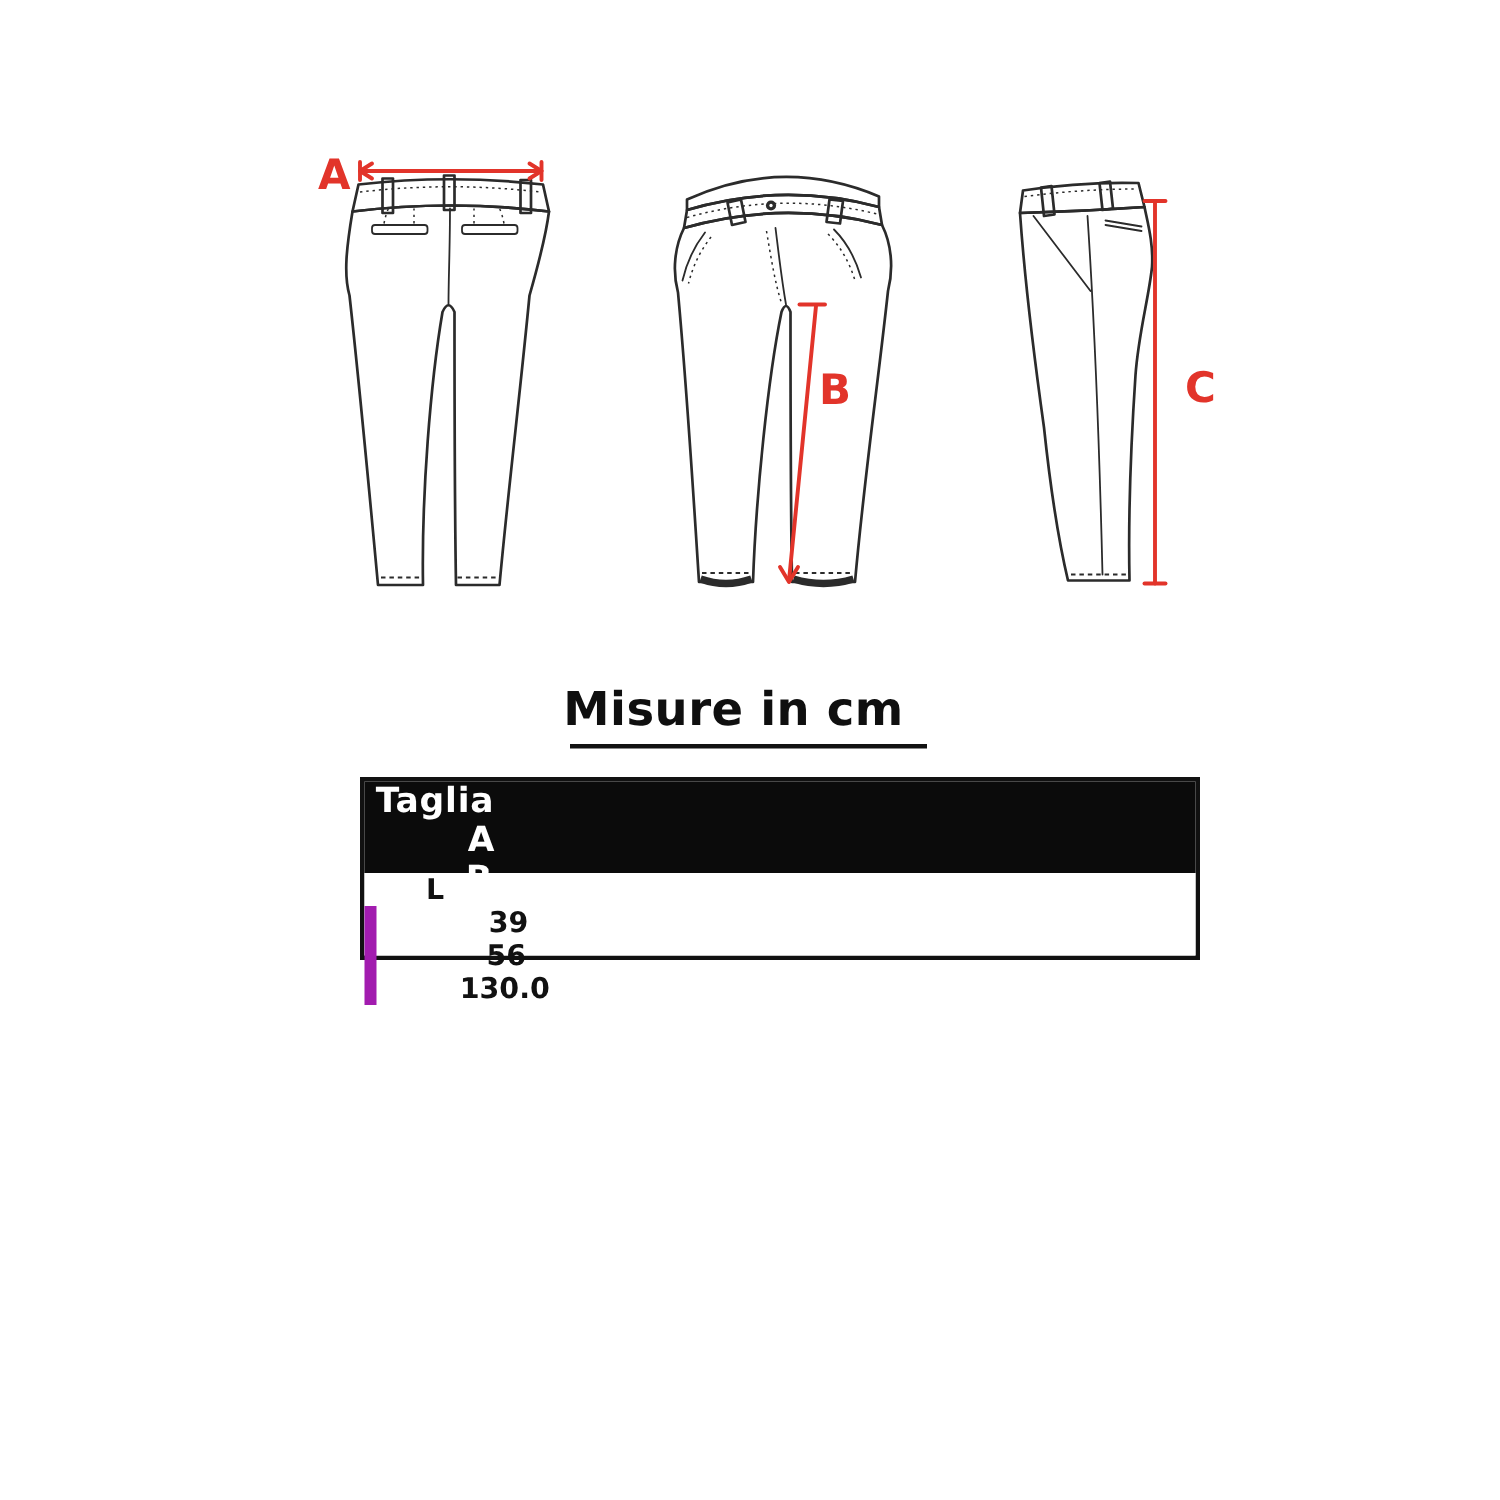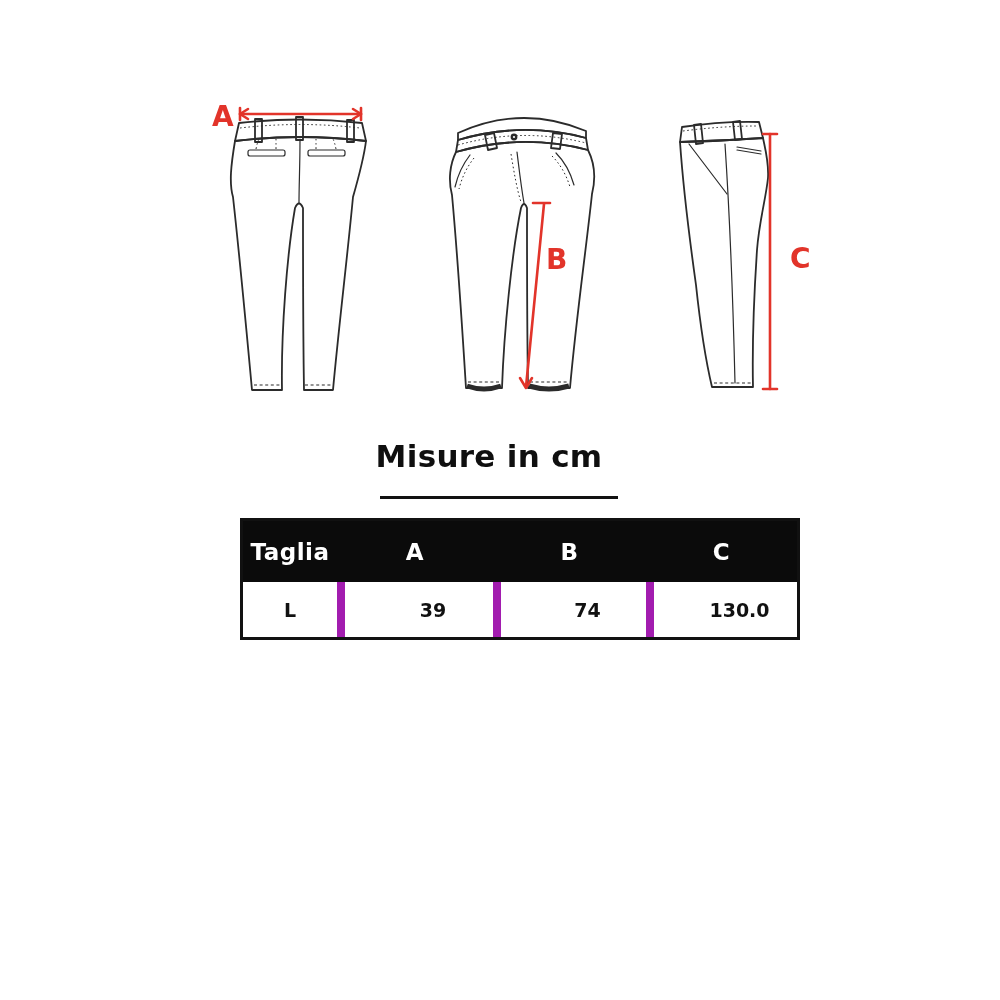--- a/index.html
+++ b/index.html
@@ -7,30 +7,30 @@
     position:relative;width:1000px;height:1000px;background:#fff;overflow:hidden;
     font-family:"Liberation Sans", sans-serif;
   }
   .fig{position:absolute;}
   .measure-label{
     position:absolute;color:#e2342a;font-weight:800;font-size:28px;line-height:28px;
     font-family:"DejaVu Sans","Liberation Sans",sans-serif;
   }
   .title-wrap{position:absolute;top:438px;left:0;width:978px;text-align:center;}
   .page-title{
-    margin:0;font-size:31px;font-weight:800;color:#0f0f0f;letter-spacing:.3px;
+    margin:17px;font-size:31px;font-weight:800;color:#0f0f0f;letter-spacing:.3px;
     font-family:"DejaVu Sans","Liberation Sans",sans-serif;
     text-align:center;
   }
   .title-underline{position:absolute;left:380px;top:496px;width:238px;height:3px;background:#121212;}
   .size-table{
     position:absolute;left:240px;top:518px;width:560px;height:122px;
     border:3px solid #111;box-sizing:border-box;background:#fff;
   }
-  .t-row{display:flex;width:100%;box-sizing:border-box;}
+  .t-row{display:flex;width:100%;box-sizing:border-box;flex-direction:column;}
   .t-head{height:61px;background:#0b0b0b;color:#fff;}
   .t-data{height:55px;background:#fff;color:#111;}
   .t-cell{
     display:flex;align-items:center;justify-content:center;box-sizing:border-box;
     font-family:"DejaVu Sans","Liberation Sans",sans-serif;
   }
   .t-head .t-cell{font-size:23px;font-weight:800;letter-spacing:.5px;}
   .t-data .t-cell{font-size:19px;font-weight:700;}
   .c1{width:94px;} .c2{width:156px;} .c3{width:153px;} .c4{width:151px;}
   .t-data .c2,.t-data .c3,.t-data .c4{border-left:8px solid #a21caf;padding-left:28px;}
@@ -124,18 +124,18 @@
   <div class="size-table">
     <div class="t-row t-head">
       <div class="t-cell c1">Taglia</div>
       <div class="t-cell c2">A</div>
       <div class="t-cell c3">B</div>
       <div class="t-cell c4">C</div>
     </div>
     <div class="t-row t-data">
       <div class="t-cell c1">L</div>
       <div class="t-cell c2">39</div>
-      <div class="t-cell c3">74</div>
+      <div class="t-cell c3">56</div>
       <div class="t-cell c4">130.0</div>
     </div>
   </div>
 
 </div>
 
 </body></html>

